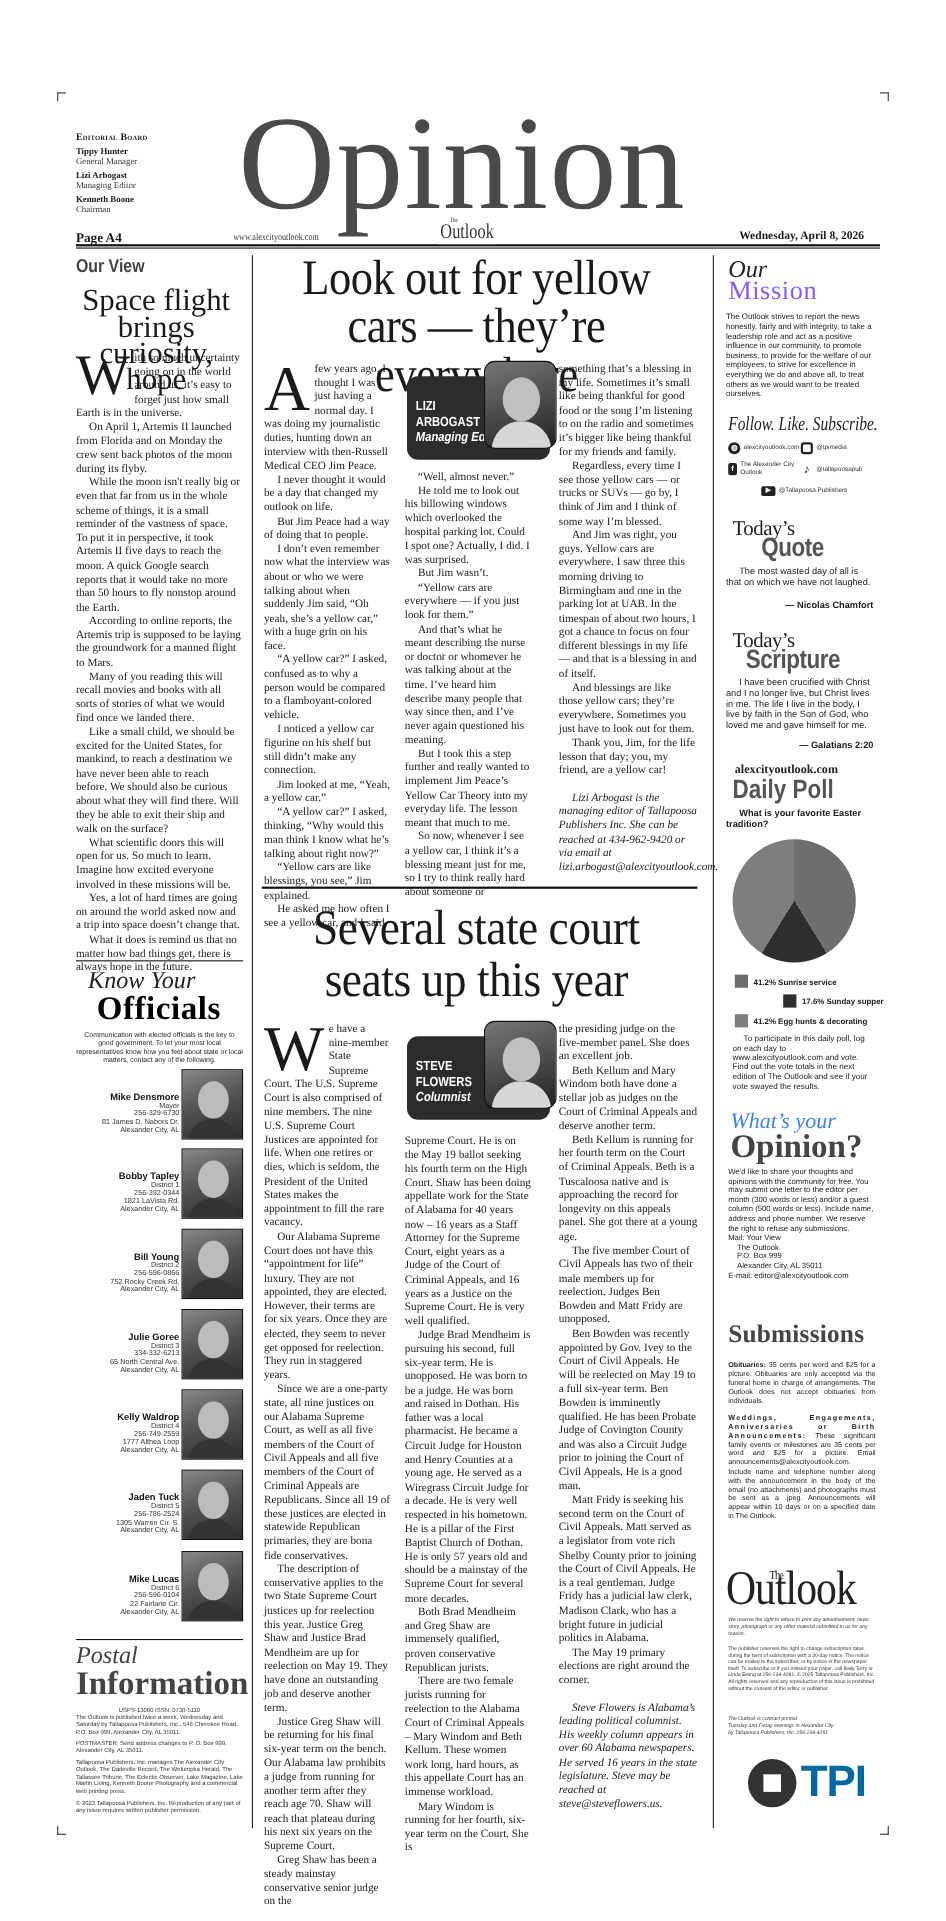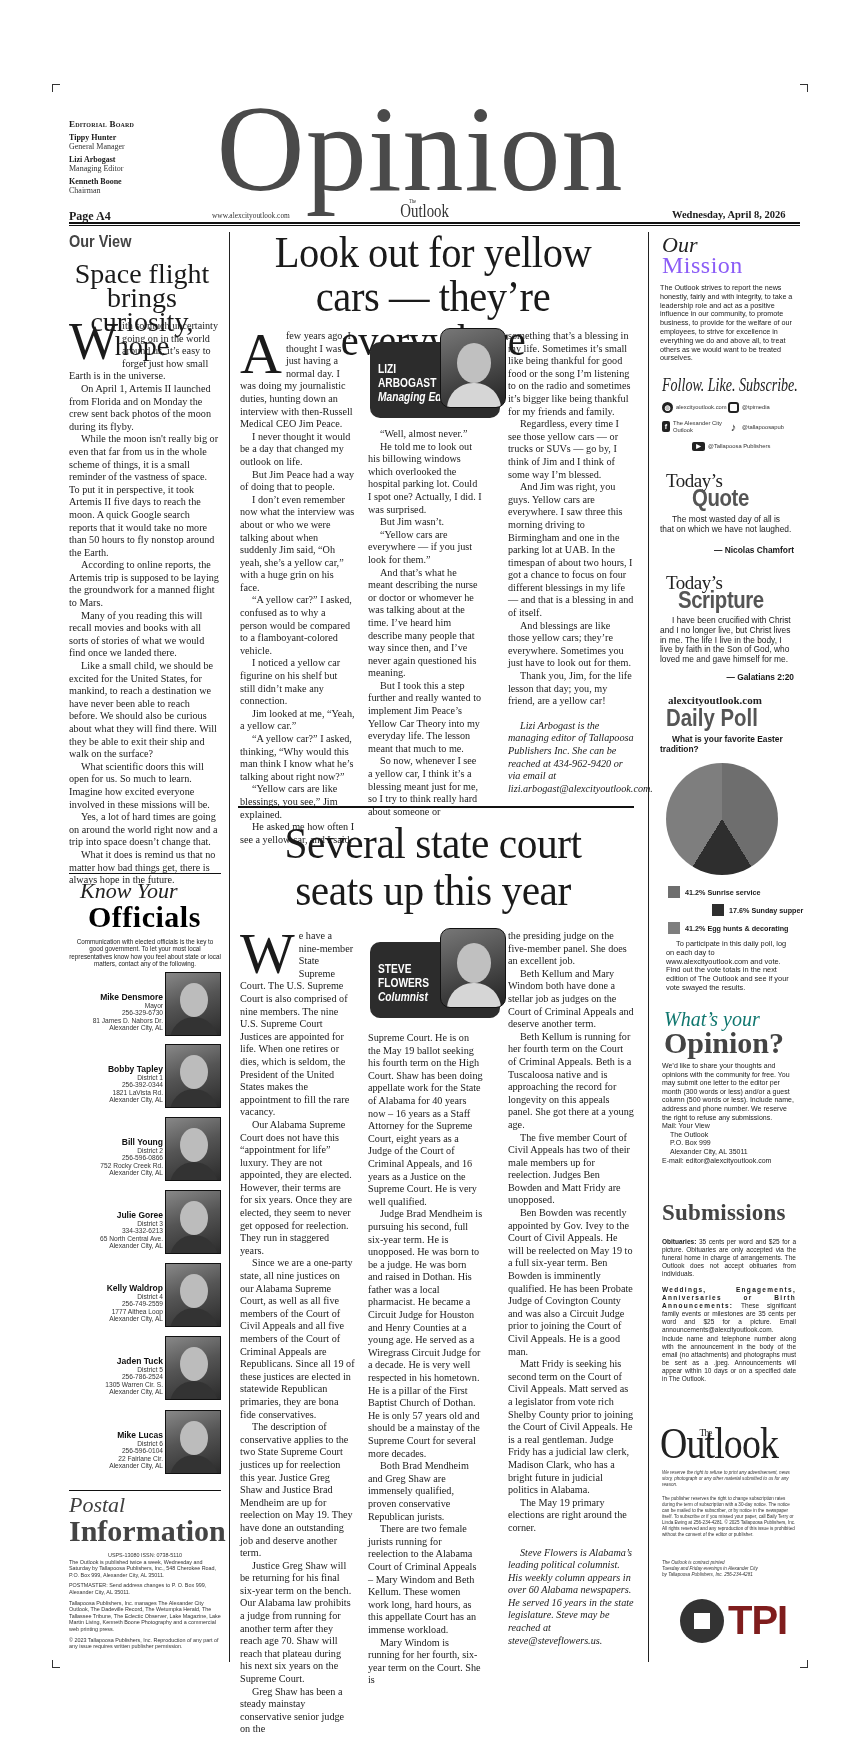--- a/index.html
+++ b/index.html
@@ -82,32 +82,32 @@
   .social .ic.yt { width: 13px; height: 9px; border-radius: 2px; line-height: 9px; font-size: 6px; }
   .td { font-size: 19px; color: #222; letter-spacing: -.5px; }
   .tdbig { font-family: "Liberation Sans", sans-serif; font-weight: bold; font-size: 24px; color: #555; transform: scaleX(.85); transform-origin: left; letter-spacing: -.5px; }
   .quote-t { font-family: "Liberation Sans", sans-serif; font-size: 8.4px; line-height: 9.8px; }
   .attrib { text-align: right; font-weight: bold; }
   .pollsite { left: 668px; top: 694px; font-size: 11px; font-weight: bold; color: #222; }
   .polltitle { left: 666px; top: 704px; font-family: "Liberation Sans", sans-serif; font-weight: bold; font-size: 24px; color: #555; transform: scaleX(.85); transform-origin: left; }
   .pie { left: 666px; top: 763px; width: 112px; height: 112px; border-radius: 50%; }
   .legend { position: absolute; left: 668px; font-family: "Liberation Sans", sans-serif; font-size: 7.2px; font-weight: bold; display: flex; align-items: center; gap: 5px; }
   .legend .sw { width: 12px; height: 12px; display: inline-block; }
-  .whats { left: 664px; top: 1008px; font-style: italic; font-size: 20px; color: #0f766e; }
+  .whats { left: 664px; top: 1008px; font-style: italic; font-size: 20px; color: #3b82f6; }
   .opin { left: 664px; top: 1026px; font-size: 30px; font-weight: bold; color: #444; }
   .subm { left: 662px; top: 1200px; font-size: 23px; font-weight: bold; color: #444; letter-spacing: .2px; }
   .sub-txt { font-family: "Liberation Sans", sans-serif; font-size: 6.5px; line-height: 8.1px; text-align: justify; }
   .sub-txt b { font-weight: bold; }
   .outlook-big { left: 660px; top: 1418px; font-size: 44px; color: #222; transform: scaleX(.86); transform-origin: left; letter-spacing: -1px; }
   .outlook-big sup { position: absolute; left: 46px; top: 8px; font-size: 11px; }
   .fine { font-family: "Liberation Sans", sans-serif; font-size: 4.6px; line-height: 6px; color: #333; }
   .tpi { left: 680px; top: 1598px; display: flex; align-items: center; gap: 4px; }
   .tpi .mark { width: 44px; height: 44px; border-radius: 50%; background: #333; position: relative; }
   .tpi .mark::after { content: ""; position: absolute; left: 14px; top: 14px; width: 16px; height: 16px; background: #fff; }
-  .tpi .txt { font-family: "Liberation Sans", sans-serif; font-weight: bold; font-size: 40px; color: #7f1d1d; letter-spacing: -1px; }
+  .tpi .txt { font-family: "Liberation Sans", sans-serif; font-weight: bold; font-size: 40px; color: #0369a1; letter-spacing: -1px; }
 </style>
 </head>
 <body>
 
 <div class="crop tl"></div>
 <div class="crop tr"></div>
 <div class="crop bl"></div>
 <div class="crop br"></div>
 
 <div class="abs board">
@@ -133,21 +133,21 @@
 <div class="abs ourview-t">Space flight brings curiosity, hope</div>
 <div class="abs ourview-body col-text">
   <span class="dropcap">W</span>
   <p class="first">ith so much uncertainty going on in the world around us, it’s easy to forget just how small Earth is in the universe.</p>
   <p>On April 1, Artemis II launched from Florida and on Monday the crew sent back photos of the moon during its flyby.</p>
   <p>While the moon isn't really big or even that far from us in the whole scheme of things, it is a small reminder of the vastness of space. To put it in perspective, it took Artemis II five days to reach the moon. A quick Google search reports that it would take no more than 50 hours to fly nonstop around the Earth.</p>
   <p>According to online reports, the Artemis trip is supposed to be laying the groundwork for a manned flight to Mars.</p>
   <p>Many of you reading this will recall movies and books with all sorts of stories of what we would find once we landed there.</p>
   <p>Like a small child, we should be excited for the United States, for mankind, to reach a destination we have never been able to reach before. We should also be curious about what they will find there. Will they be able to exit their ship and walk on the surface?</p>
   <p>What scientific doors this will open for us. So much to learn. Imagine how excited everyone involved in these missions will be.</p>
-  <p>Yes, a lot of hard times are going on around the world right now and a trip into space doesn’t change that.</p>
+  <p>Yes, a lot of hard times are going on around the world asked now and a trip into space doesn’t change that.</p>
   <p>What it does is remind us that no matter how bad things get, there is always hope in the future.</p>
 </div>
 
 <div class="hr" style="left:69px; top:873px; width:152px;"></div>
 <div class="abs kyo-kn">Know Your</div>
 <div class="abs kyo-of">Officials</div>
 <div class="abs kyo-desc">Communication with elected officials is the key to good government. To let your most local representatives know how you feel about state or local matters, contact any of the following.</div>
 
 <div class="official" style="top:972px;">
   <div class="info">

